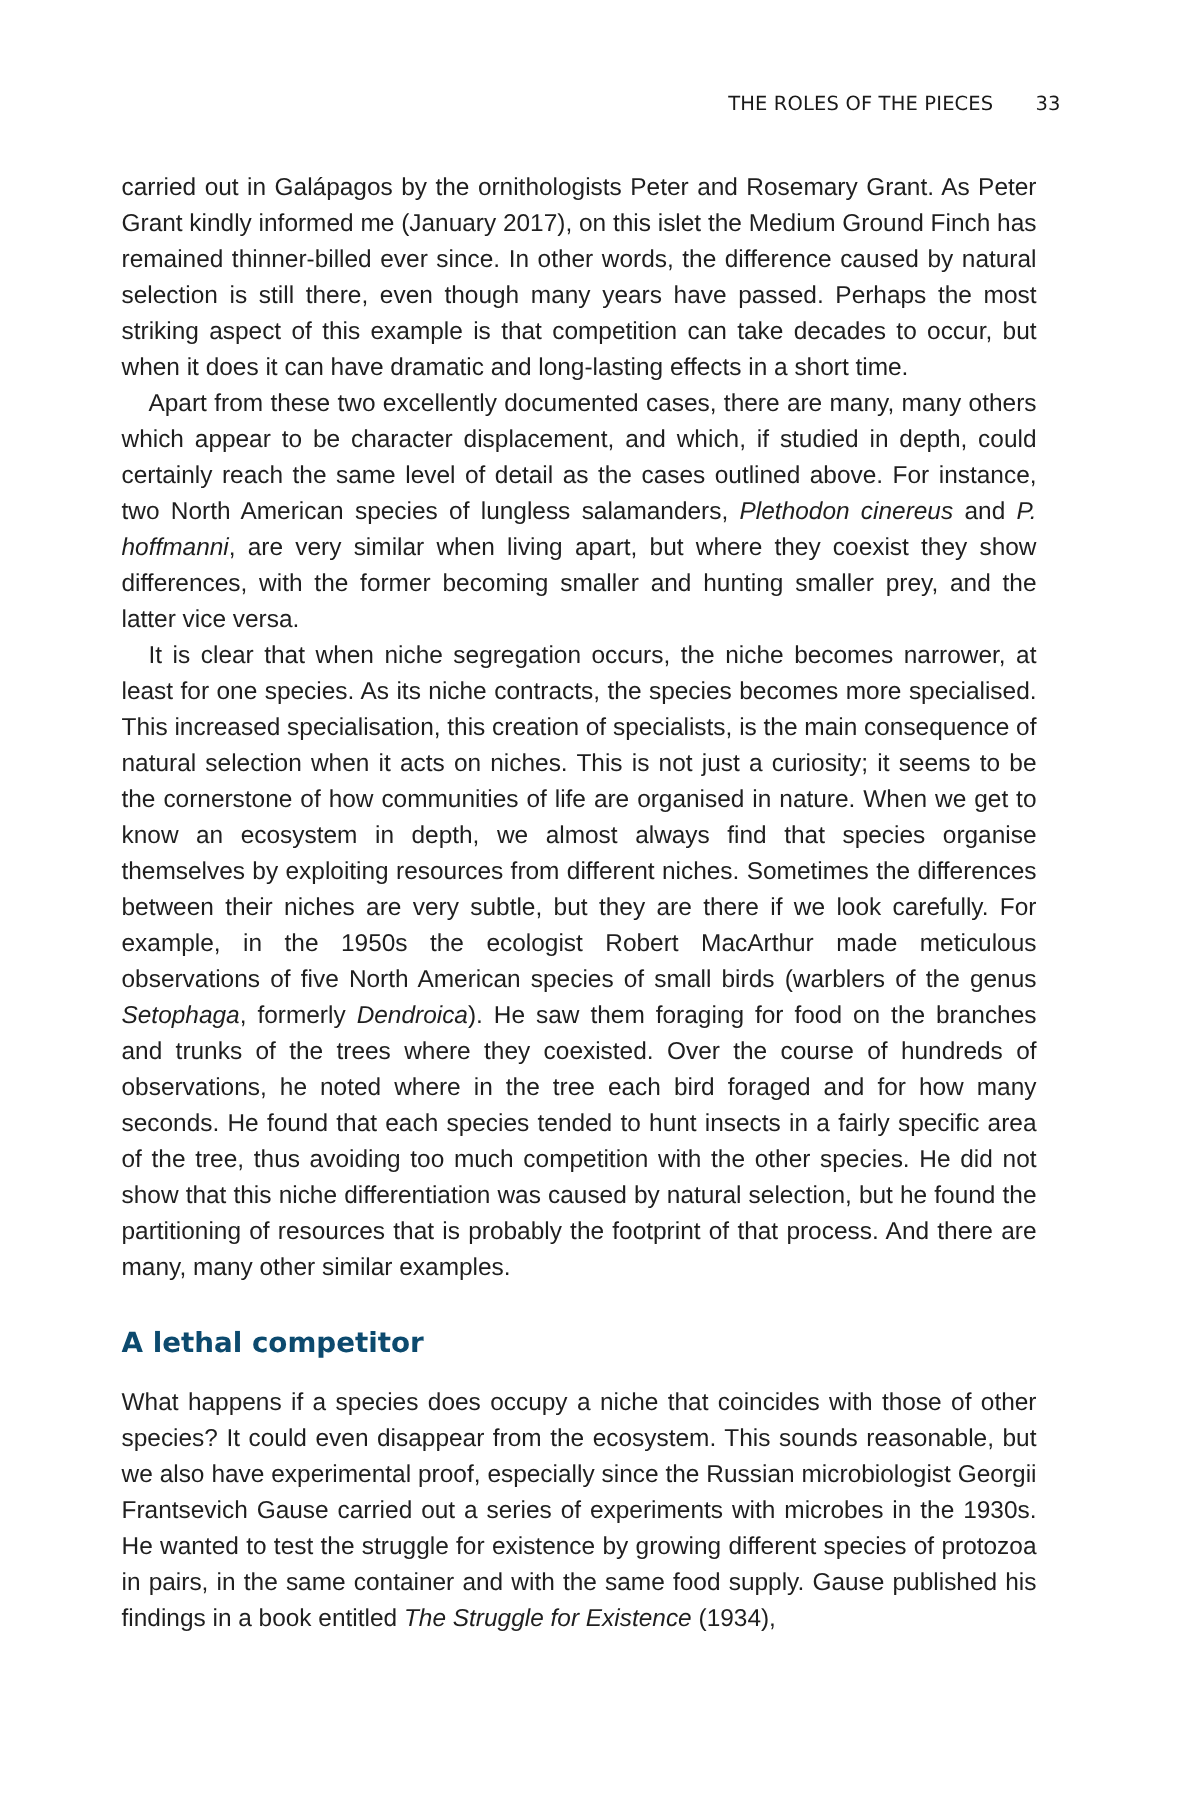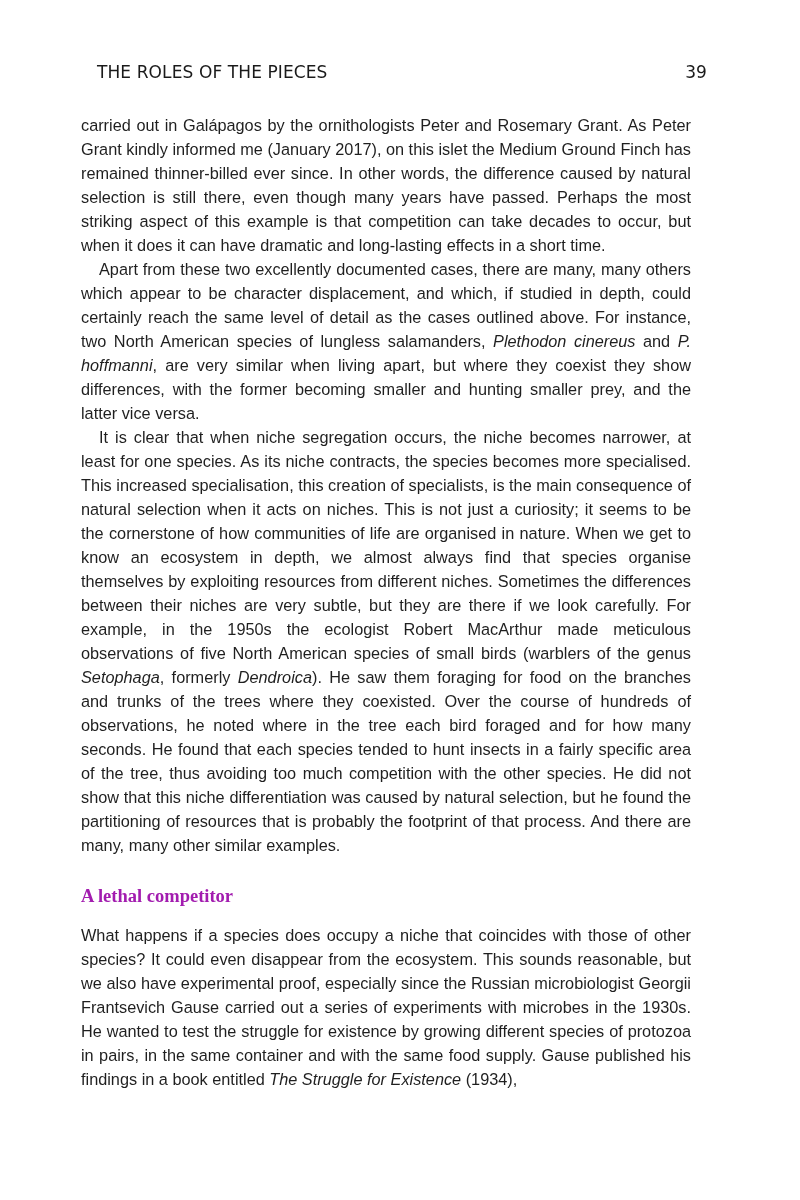--- a/index.html
+++ b/index.html
@@ -1,21 +1,21 @@
 <!DOCTYPE html>
 <html><head>
 <meta charset="utf-8">
 <style>
   html, body { margin: 0; padding: 0; background: #ffffff; }
   body { width: 800px; height: 1200px; position: relative; overflow: hidden; }
   .page { position: absolute; left: 0; top: 0; width: 800px; height: 1200px; background: #ffffff; }
   .running-head {
     position: absolute; top: 62px; left: 97px; width: 610px;
-    display: flex; justify-content: space-between; align-items: baseline;
-    font-family: "DejaVu Sans", sans-serif; font-size: 17px; color: #1a1a1a;
+    display: flex; justify-content: flex-end; align-items: baseline;
+    font-family: "DejaVu Sans", sans-serif; font-size: 13px; color: #1a1a1a;
     letter-spacing: 0.1px;
   }
   .running-head .title { margin-right: 28px; }
   .body {
     position: absolute; top: 113px; left: 81px; width: 610px;
     font-family: "Liberation Sans", sans-serif; font-size: 16.3px; line-height: 24px;
     color: #1f1f1f;
   }
   .body p { margin: 0; text-align: justify; hyphens: none; }
   .body p.indent { text-indent: 18px; }
@@ -25,23 +25,23 @@
     font-family: "DejaVu Sans", sans-serif; font-weight: bold; font-size: 18.5px;
     color: #7a3518; line-height: 26px;
   }
 </style>
 </head>
 <body>
 
 <div class="page">
   <div class="running-head">
     <span class="title">THE ROLES OF THE PIECES</span>
-    <span class="pnum">39</span>
+    <span class="pnum">33</span>
   </div>
 
   <div class="body">
     <p><span>carried out in Galápagos by the ornithologists Peter and Rosemary Grant. As Peter Grant kindly informed me (January 2017), on this islet the Medium Ground Finch has remained thinner-billed ever since. In other words, the difference caused by natural selection is still there, even though many years have passed. Perhaps the most striking aspect of this example is that competition can take decades to occur, but when it does it can have dramatic and long-lasting effects in a short time.</span></p>
     <p class="indent"><span>Apart from these two excellently documented cases, there are many, many others which appear to be character displacement, and which, if studied in depth, could certainly reach the same level of detail as the cases outlined above. For instance, two North American species of lungless salamanders, </span><em>Plethodon cinereus</em><span> and </span><em>P. hoffmanni</em><span>, are very similar when living apart, but where they coexist they show differences, with the former becoming smaller and hunting smaller prey, and the latter vice versa.</span></p>
     <p class="indent"><span>It is clear that when niche segregation occurs, the niche becomes narrower, at least for one species. As its niche contracts, the species becomes more specialised. This increased specialisation, this creation of specialists, is the main consequence of natural selection when it acts on niches. This is not just a curiosity; it seems to be the cornerstone of how communities of life are organised in nature. When we get to know an ecosystem in depth, we almost always find that species organise themselves by exploiting resources from different niches. Sometimes the differences between their niches are very subtle, but they are there if we look carefully. For example, in the 1950s the ecologist Robert MacArthur made meticulous observations of five North American species of small birds (warblers of the genus </span><em>Setophaga</em><span>, formerly </span><em>Dendroica</em><span>). He saw them foraging for food on the branches and trunks of the trees where they coexisted. Over the course of hundreds of observations, he noted where in the tree each bird foraged and for how many seconds. He found that each species tended to hunt insects in a fairly specific area of the tree, thus avoiding too much competition with the other species. He did not show that this niche differentiation was caused by natural selection, but he found the partitioning of resources that is probably the footprint of that process. And there are many, many other similar examples.</span></p>
-    <h2 class="section-heading" style="color: #a21caf; font-family: Liberation Serif, serif;">A lethal competitor</h2>
+    <h2 class="section-heading" style="color: #0c4a6e;">A lethal competitor</h2>
     <p><span>What happens if a species does occupy a niche that coincides with those of other species? It could even disappear from the ecosystem. This sounds reasonable, but we also have experimental proof, especially since the Russian microbiologist Georgii Frantsevich Gause carried out a series of experiments with microbes in the 1930s. He wanted to test the struggle for existence by growing different species of protozoa in pairs, in the same container and with the same food supply. Gause published his findings in a book entitled </span><em>The Struggle for Existence</em><span> (1934),</span></p>
   </div>
 </div>
 
 </body></html>

